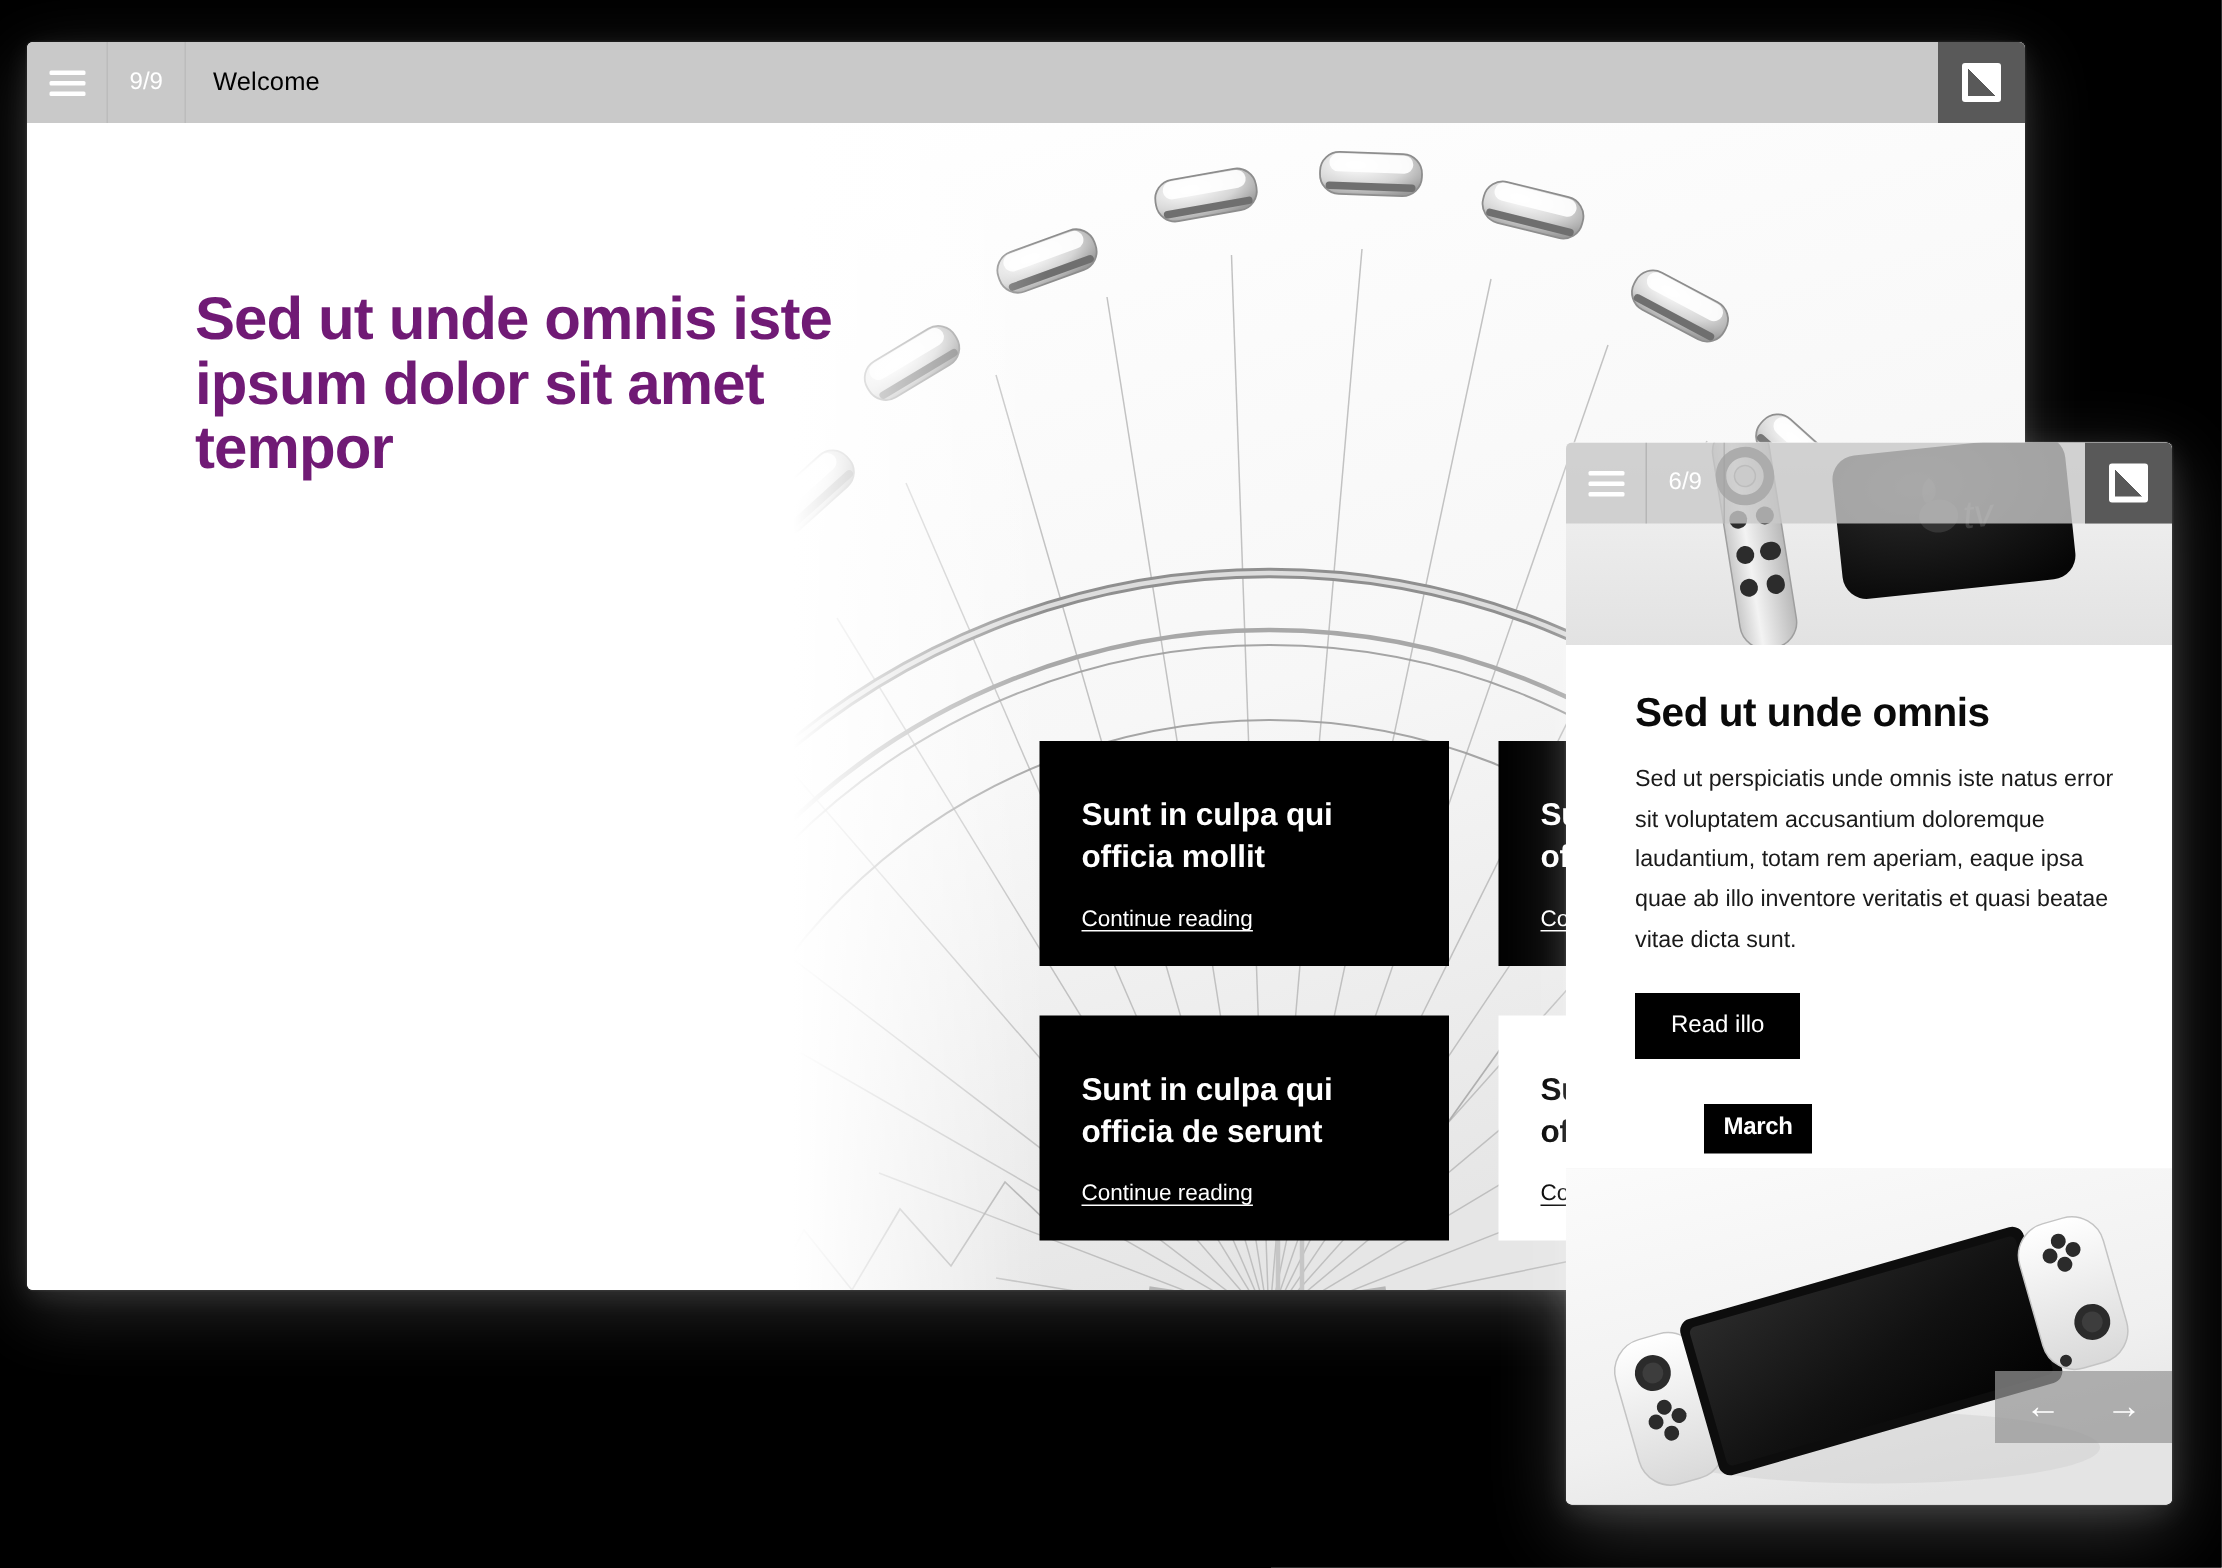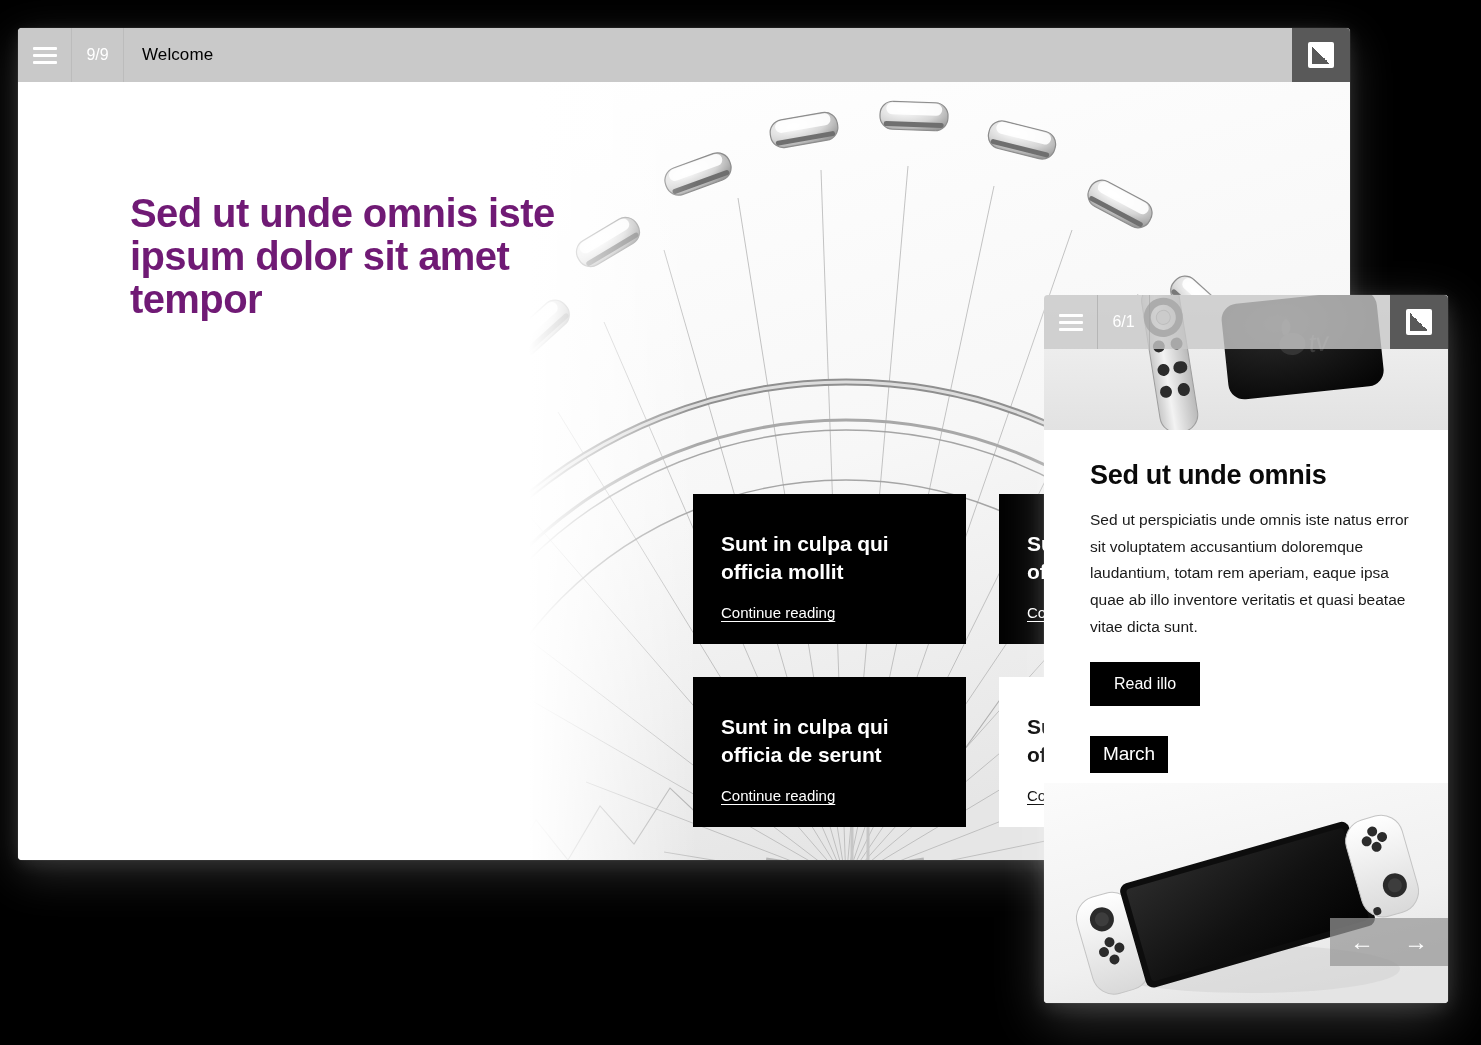--- a/index.html
+++ b/index.html
@@ -248,23 +248,24 @@
     border: none;
     cursor: pointer;
     font-family: "Liberation Sans", sans-serif;
   }
   .ov-month {
     display: inline-block;
     margin-top: 30px;
     padding: 7px 13px 8px 13px;
     background: #000000;
     color: #ffffff;
-    font-size: 19px;
-    font-weight: 400;
+    font-size: 16px;
+    font-weight: 700;
     letter-spacing: -0.2px;
+    margin-left: 46px;
   }
   .ov-gallery {
     position: relative;
     margin-top: 10px;
     width: 100%;
     height: 237px;
     overflow: hidden;
     background: #f2f2f2;
   }
   .ov-gallery svg { display: block; width: 100%; height: 100%; }
@@ -520,21 +521,21 @@
     </div>
 
     <div class="ov-appbar">
       <div class="appbar-menu">
         <div class="hamburger">
           <i></i>
             <i></i>
             <i></i>
         </div>
       </div>
-      <div class="appbar-page">6/1</div>
+      <div class="appbar-page">6/9</div>
       <div class="appbar-spacer"></div>
       <div class="appbar-action">
         <div class="slide-glyph"></div>
       </div>
     </div>
 
     <div class="ov-content">
       <h2 class="ov-title">Sed ut unde omnis</h2>
       <p class="ov-paragraph">Sed ut perspiciatis unde omnis iste natus error sit voluptatem accusantium doloremque laudantium, totam rem aperiam, eaque ipsa quae ab illo inventore veritatis et quasi beatae vitae dicta sunt.</p>
       <button class="ov-readmore">Read illo</button>

